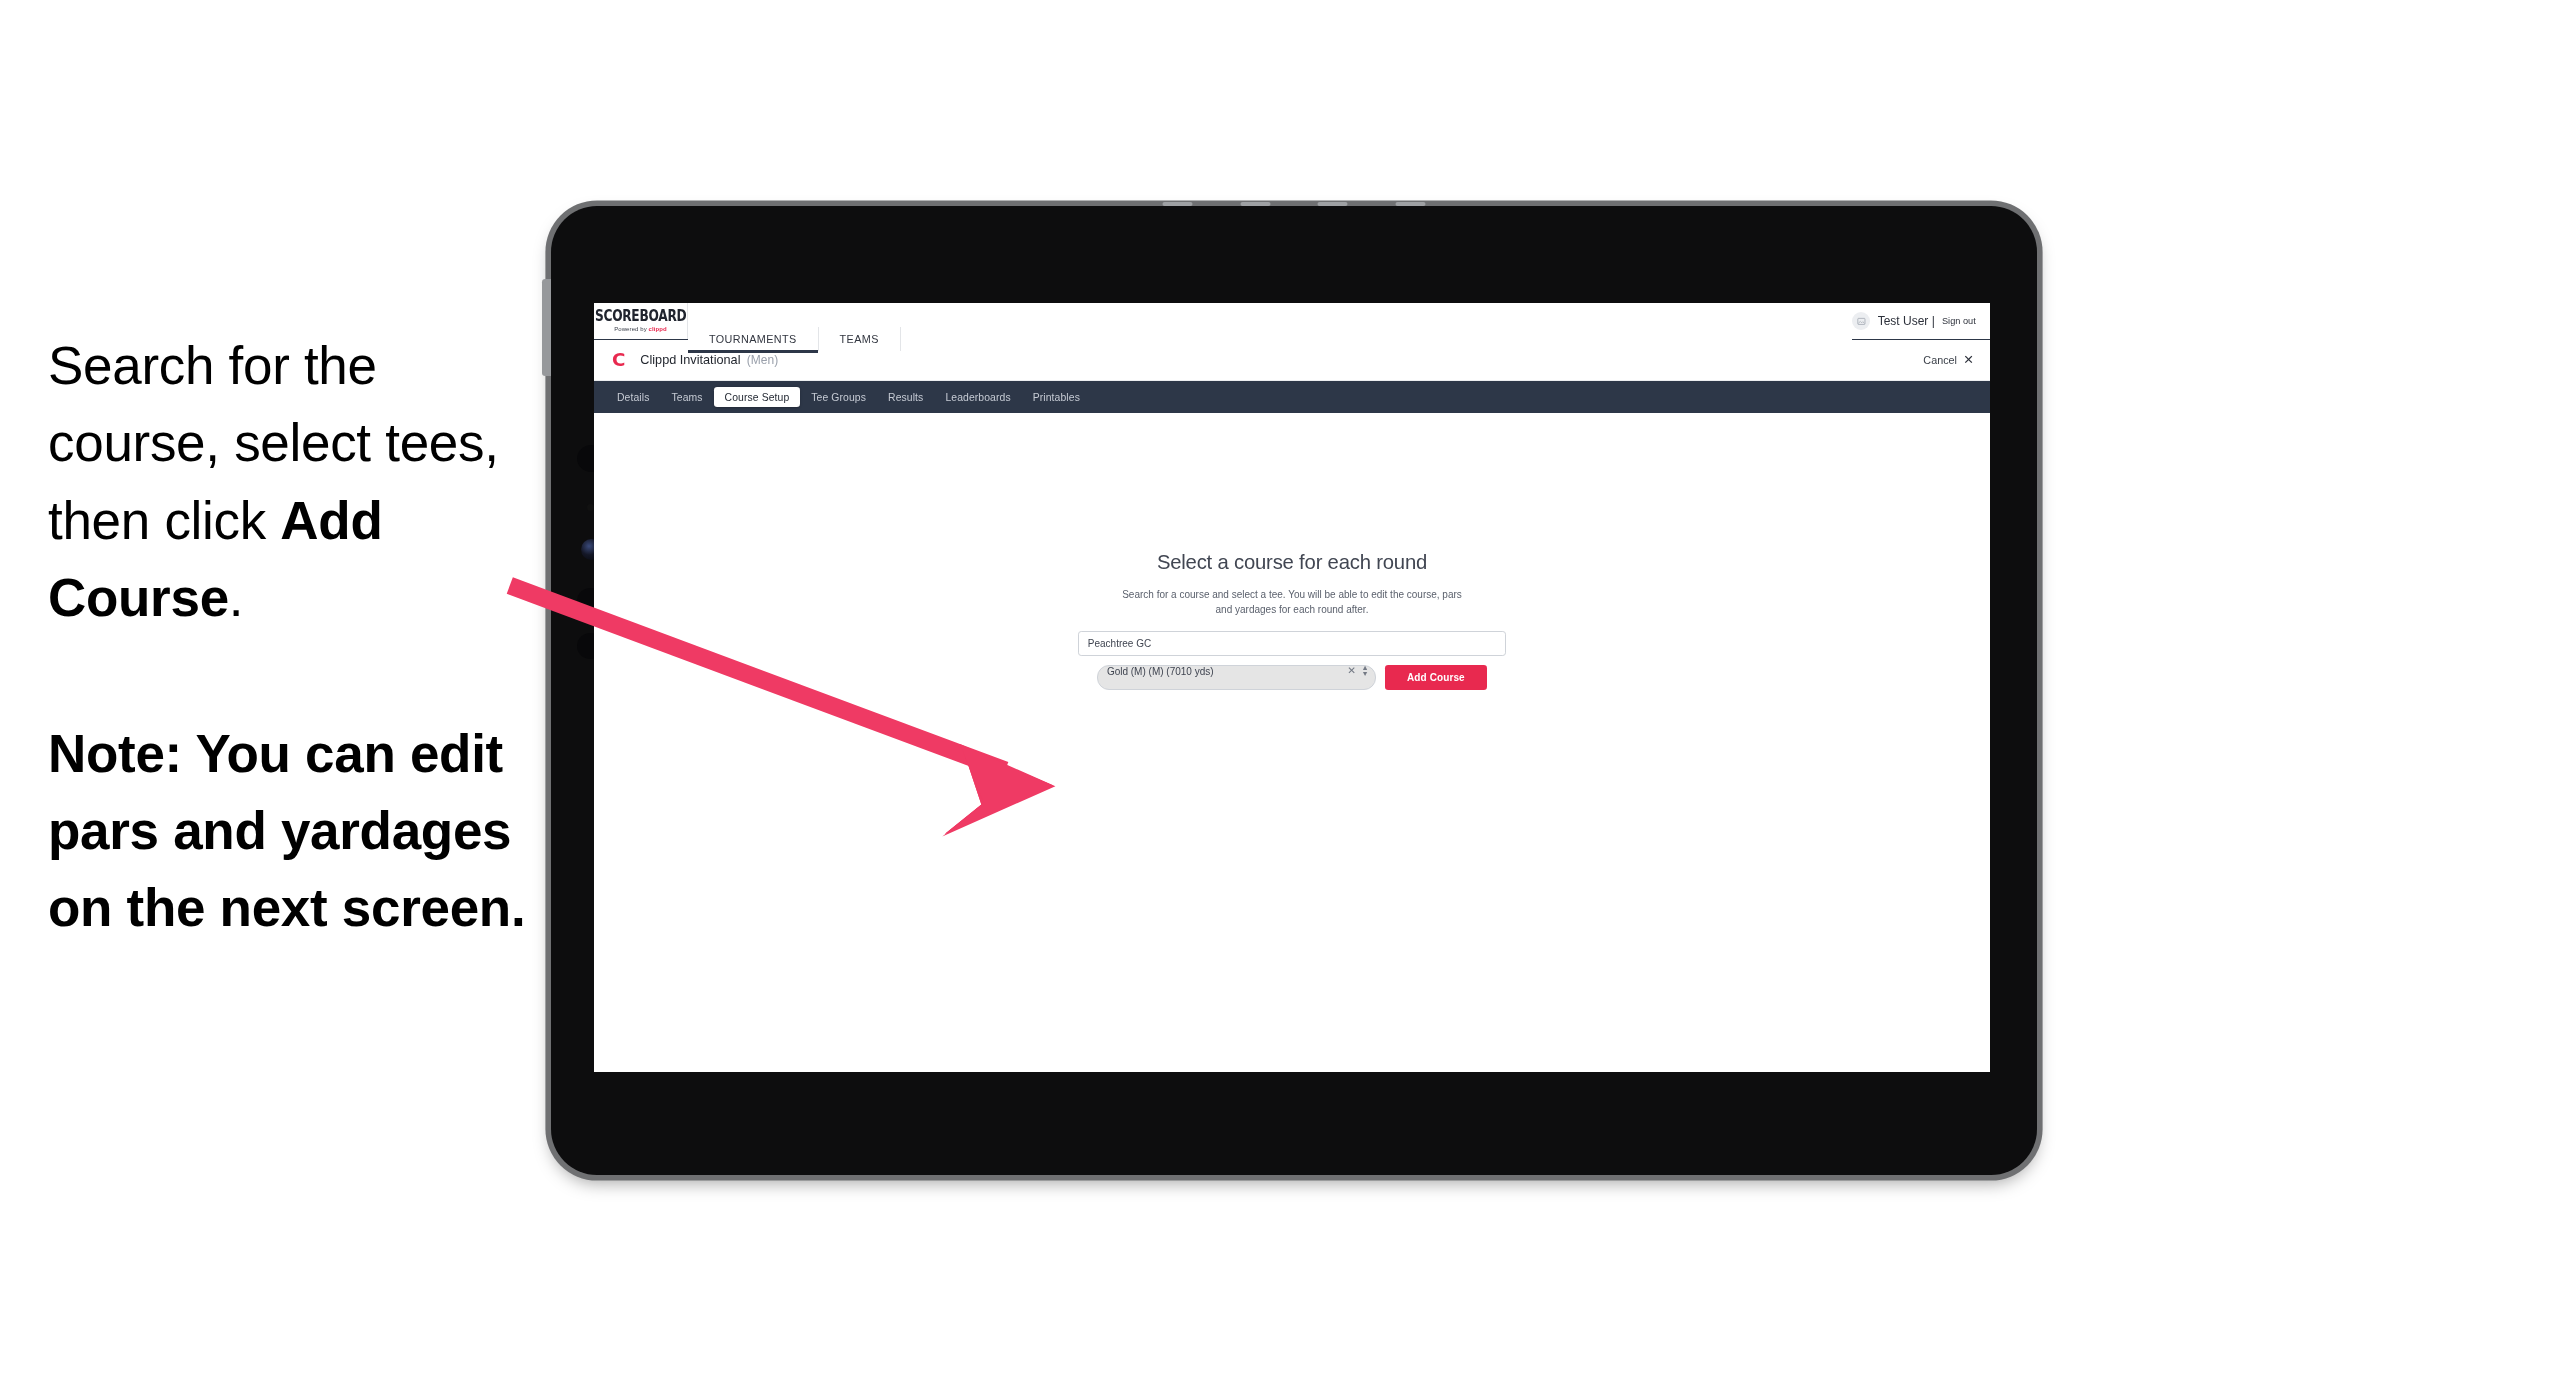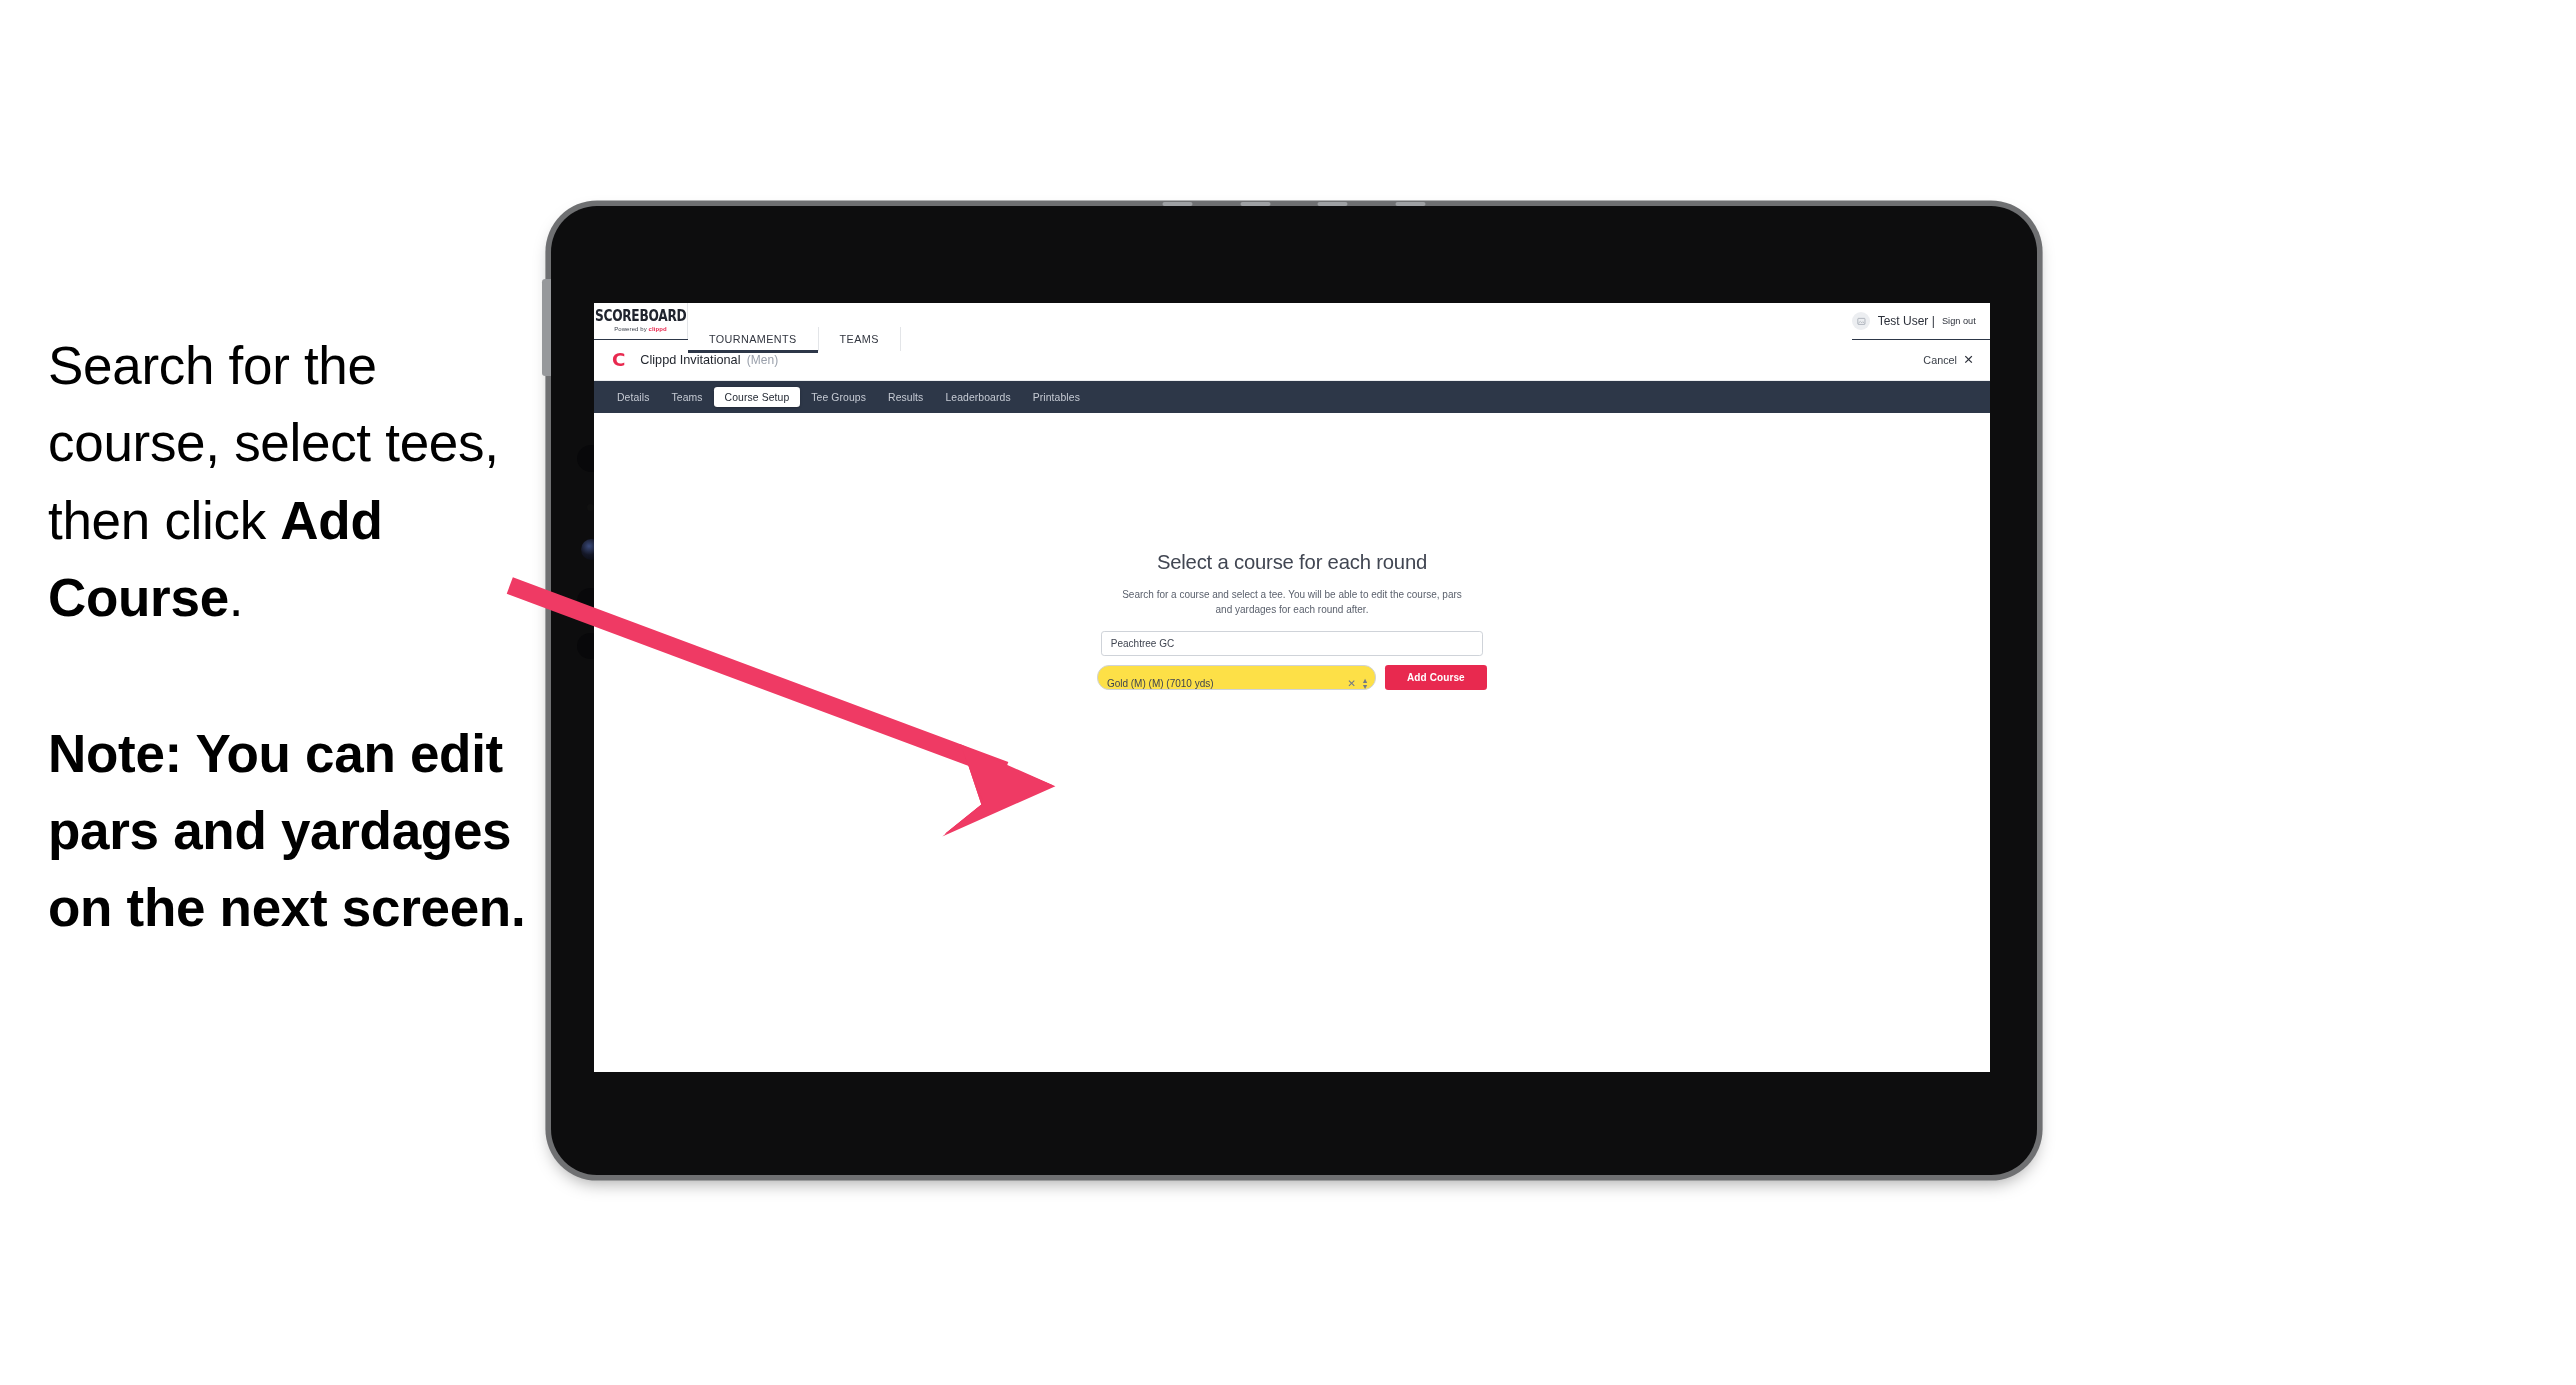--- a/index.html
+++ b/index.html
@@ -192,36 +192,36 @@
     font-size: 20.3px; color: #414652; font-weight: 400;
     letter-spacing: -0.2px;
   }
   .course-sub {
     margin-top: 12.7px;
     width: 343px; text-align: center;
     font-size: 10px; line-height: 1.52; color: #5b616d;
   }
   .search-row { margin-top: 13.5px; }
   .search-input {
-    width: 382px; height: 25px;
+    width: 428px; height: 25px;
     border: 0.8px solid #cfd3d9; border-radius: 3.2px;
     background: #fff;
     font-size: 10px; color: #3f4450;
     padding: 0 8.8px;
     font-family: "Liberation Sans", sans-serif;
   }
   .tee-row {
     margin-top: 9.6px;
     display: flex; align-items: stretch; gap: 8.8px;
   }
   .tee-select {
     width: 279px; height: 25px;
     border: 0.8px solid #cfd3d9; border-radius: 12px;
-    background: #fde047;
-    display: flex; align-items: flex-end;
+    background: #e5e5e5;
+    display: flex; align-items: flex-start;
     padding: 0 6.4px 0 8.8px;
   }
   .tee-value { flex: 1; font-size: 10px; color: #3f4450; }
   .tee-clear { font-size: 10.4px; color: #737984; padding: 0 5.6px; line-height: 1; }
   .tee-spin { display: flex; flex-direction: column; gap: 1.6px; color: #737984; line-height: 0.6; }
   .tee-spin span { font-size: 7.2px; }
   .add-btn {
     width: 102px; height: 25px;
     background: #e8294f; border: none; border-radius: 3.2px;
     color: #ffffff; font-size: 10px; font-weight: 700;

